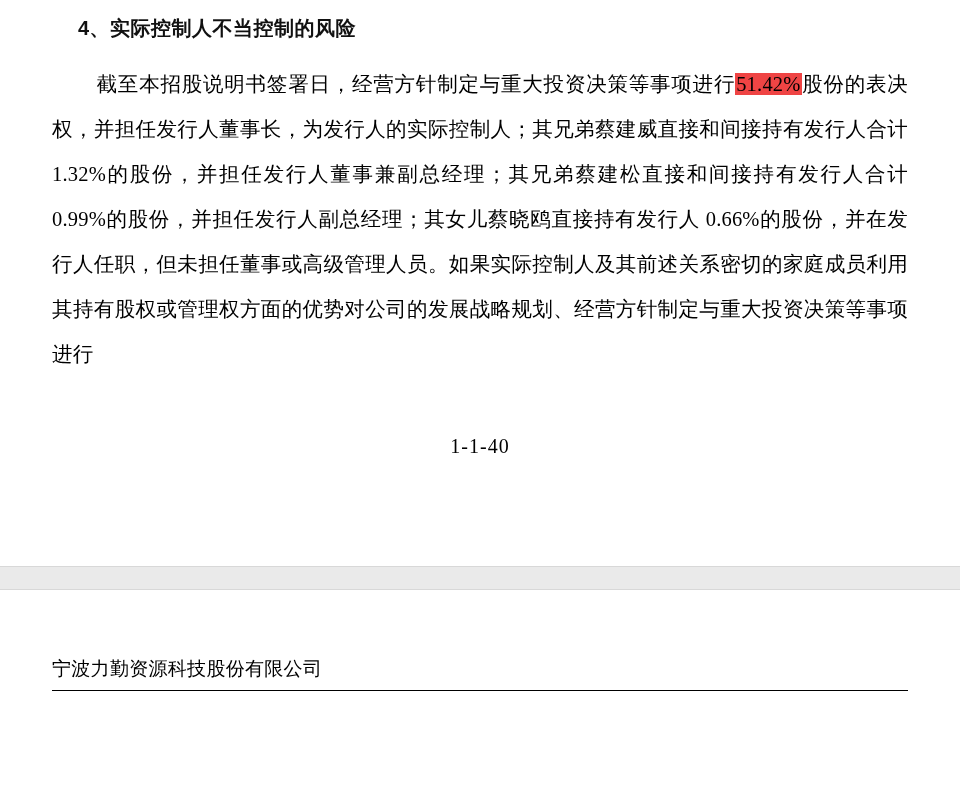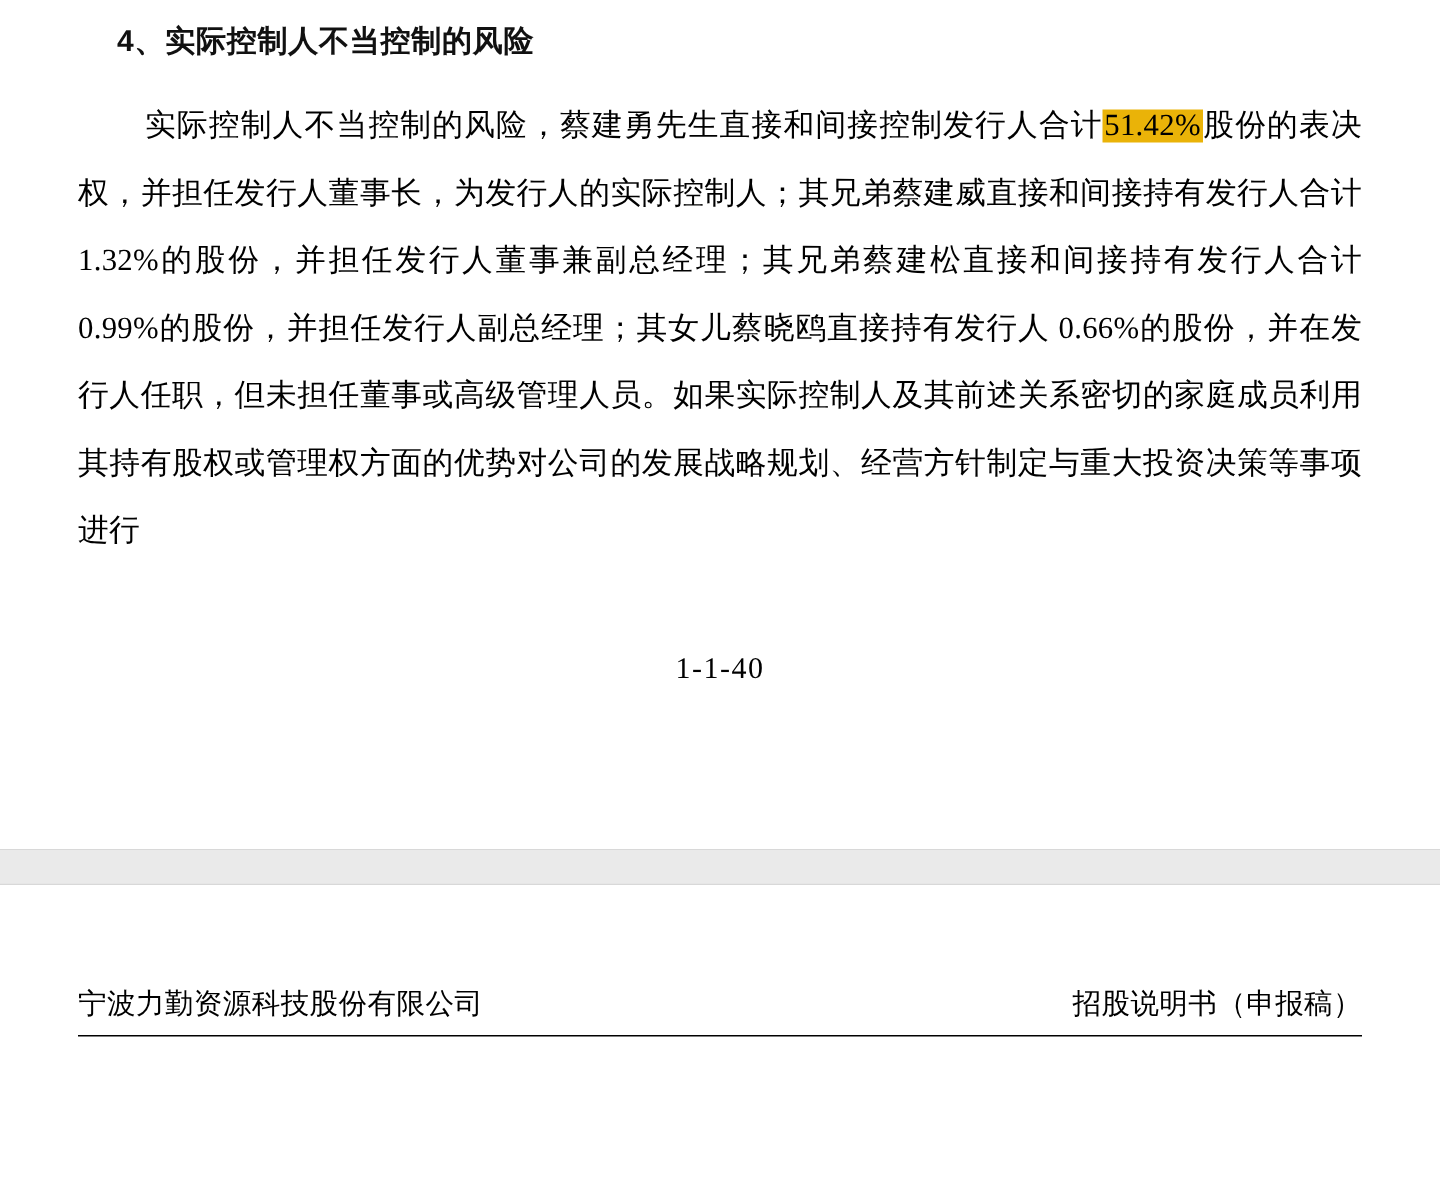--- a/index.html
+++ b/index.html
@@ -47,21 +47,21 @@
     text-justify: inter-ideograph;
     margin: 18px 0 0 0;
     color: #000;
     letter-spacing: 0.2px;
   }
   .body-text .indent {
     display: inline-block;
     width: 44px;
   }
   .hl {
-    background: #eab308;
+    background: #ef4444;
     padding: 0 1px;
   }
   .num {
     font-family: "Liberation Serif", serif;
   }
 
   .page-number {
     text-align: center;
     font-size: 20px;
     margin-top: 58px;
@@ -111,32 +111,31 @@
   }
 </style>
 </head>
 <body>
 
 <div class="page page-one" style="top:0; height:566px;">
 
   <h2 class="section-heading">4、实际控制人不当控制的风险</h2>
 
   <p class="body-text">
-    <span class="indent"></span><span>实际控制人不当控制的风险，蔡建勇先生直接和间接控制发行人合计</span><span class="hl num">51.42%</span><span>股份的表决权，并担任发行人董事长，为发行人的实际控制人；其兄弟蔡建威直接和间接持有发行人合计 1.32%的股份，并担任发行人董事兼副总经理；其兄弟蔡建松直接和间接持有发行人合计 0.99%的股份，并担任发行人副总经理；其女儿蔡晓鸥直接持有发行人 0.66%的股份，并在发行人任职，但未担任董事或高级管理人员。如果实际控制人及其前述关系密切的家庭成员利用其持有股权或管理权方面的优势对公司的发展战略规划、经营方针制定与重大投资决策等事项进行</span>
+    <span class="indent"></span><span>截至本招股说明书签署日，经营方针制定与重大投资决策等事项进行</span><span class="hl num">51.42%</span><span>股份的表决权，并担任发行人董事长，为发行人的实际控制人；其兄弟蔡建威直接和间接持有发行人合计 1.32%的股份，并担任发行人董事兼副总经理；其兄弟蔡建松直接和间接持有发行人合计 0.99%的股份，并担任发行人副总经理；其女儿蔡晓鸥直接持有发行人 0.66%的股份，并在发行人任职，但未担任董事或高级管理人员。如果实际控制人及其前述关系密切的家庭成员利用其持有股权或管理权方面的优势对公司的发展战略规划、经营方针制定与重大投资决策等事项进行</span>
   </p>
 
   <div class="page-number">1-1-40</div>
 </div>
 
 <div class="page-gap" style="top:566px; height:90px;">
   <div class="sep-line" style="top:0;"></div>
   <div class="shadow-band" style="top:1px; height:22px;"></div>
   <div class="sep-line" style="top:23px;"></div>
 </div>
 
 <div class="page page-two" style="top:656px; height:135px;">
 
   <div class="doc-header header-rule">
     <span>宁波力勤资源科技股份有限公司</span>
-    <span>招股说明书（申报稿）</span>
   </div>
 
 </div>
 
 </body></html>

